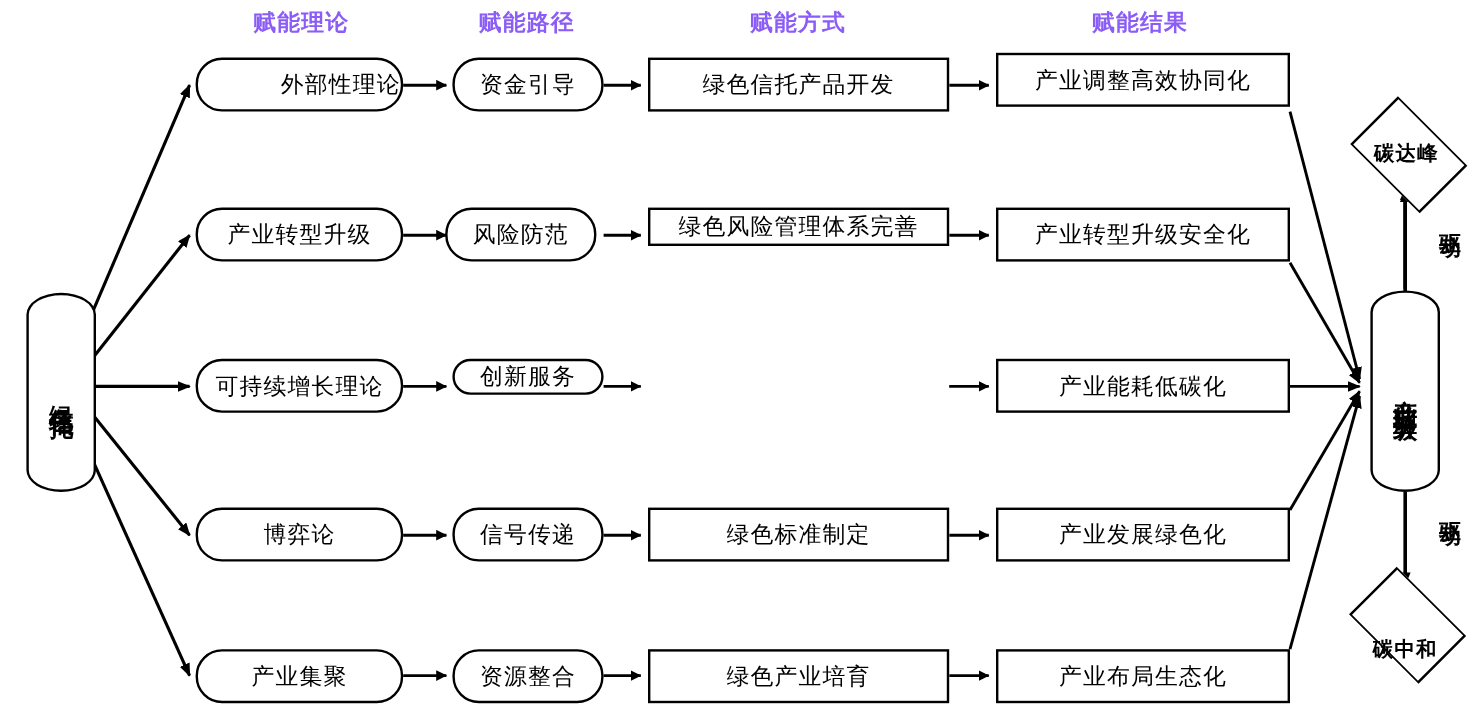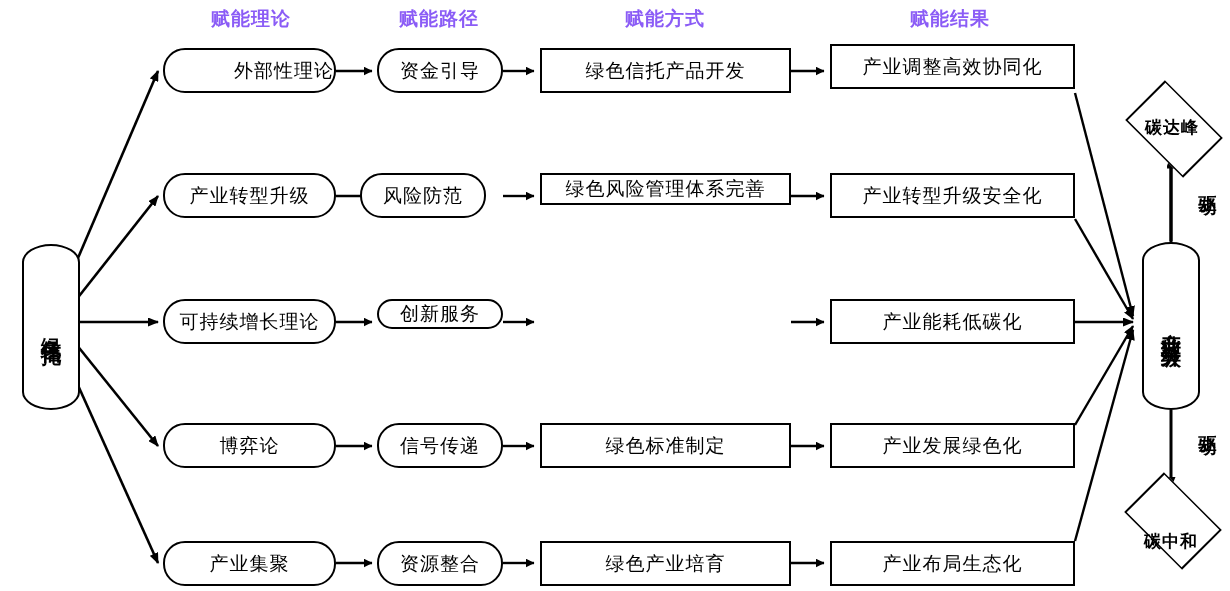--- a/index.html
+++ b/index.html
@@ -169,21 +169,21 @@
   <div class="node rect" style="left:540px;top:48px;width:251px;height:45px;">
     <span>绿色信托产品开发</span>
   </div>
   <div class="node rect" style="left:830px;top:44px;width:245px;height:45px;">
     <span>产业调整高效协同化</span>
   </div>
 
   <div class="node stadium" style="left:163px;top:173px;width:173px;height:45px;">
     <span>产业转型升级</span>
   </div>
-  <div class="node stadium" style="left:360px;top:173px;width:126px;height:45px;">
+  <div class="node stadium" style="left:371px;top:173px;width:126px;height:45px;">
     <span>风险防范</span>
   </div>
   <div class="node rect" style="left:540px;top:173px;width:251px;height:32px;">
     <span>绿色风险管理体系完善</span>
   </div>
   <div class="node rect" style="left:830px;top:173px;width:245px;height:45px;">
     <span>产业转型升级安全化</span>
   </div>
 
   <div class="node stadium" style="left:163px;top:299px;width:173px;height:45px;">

